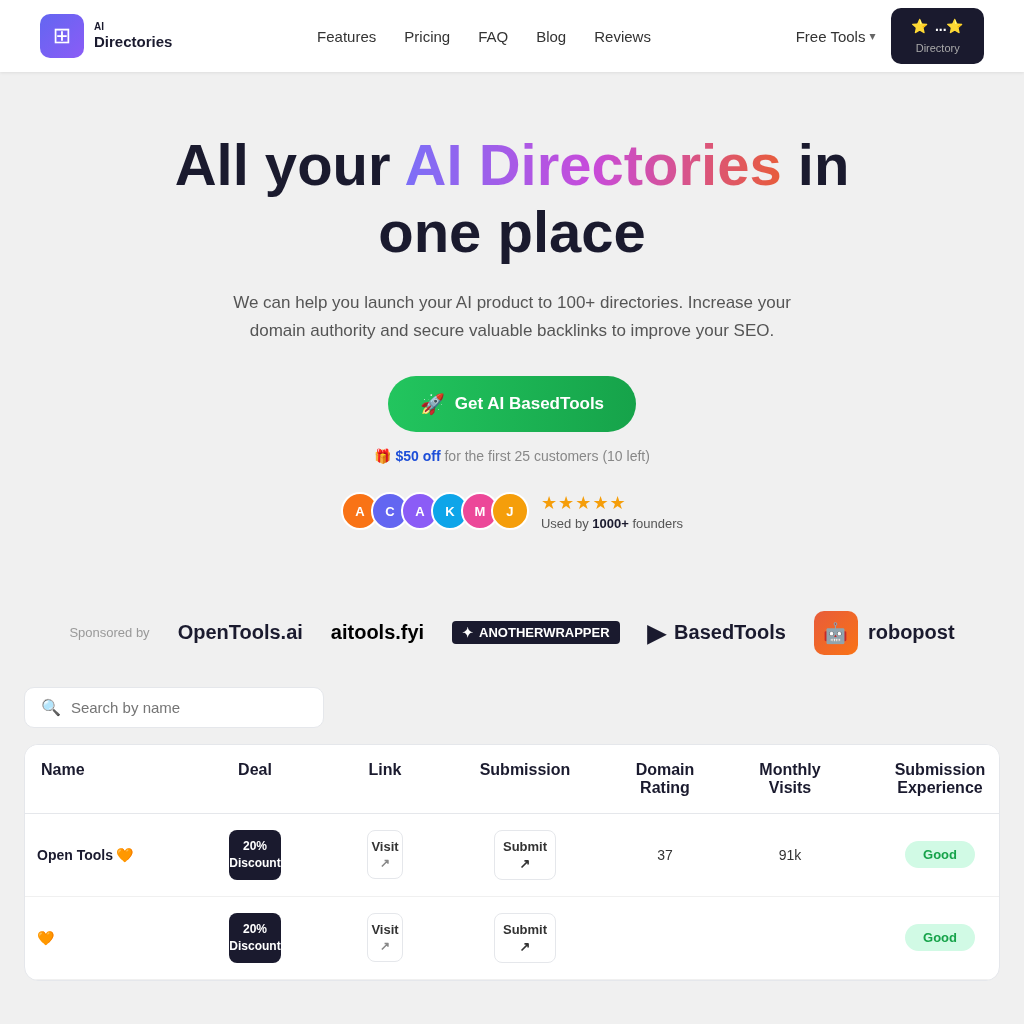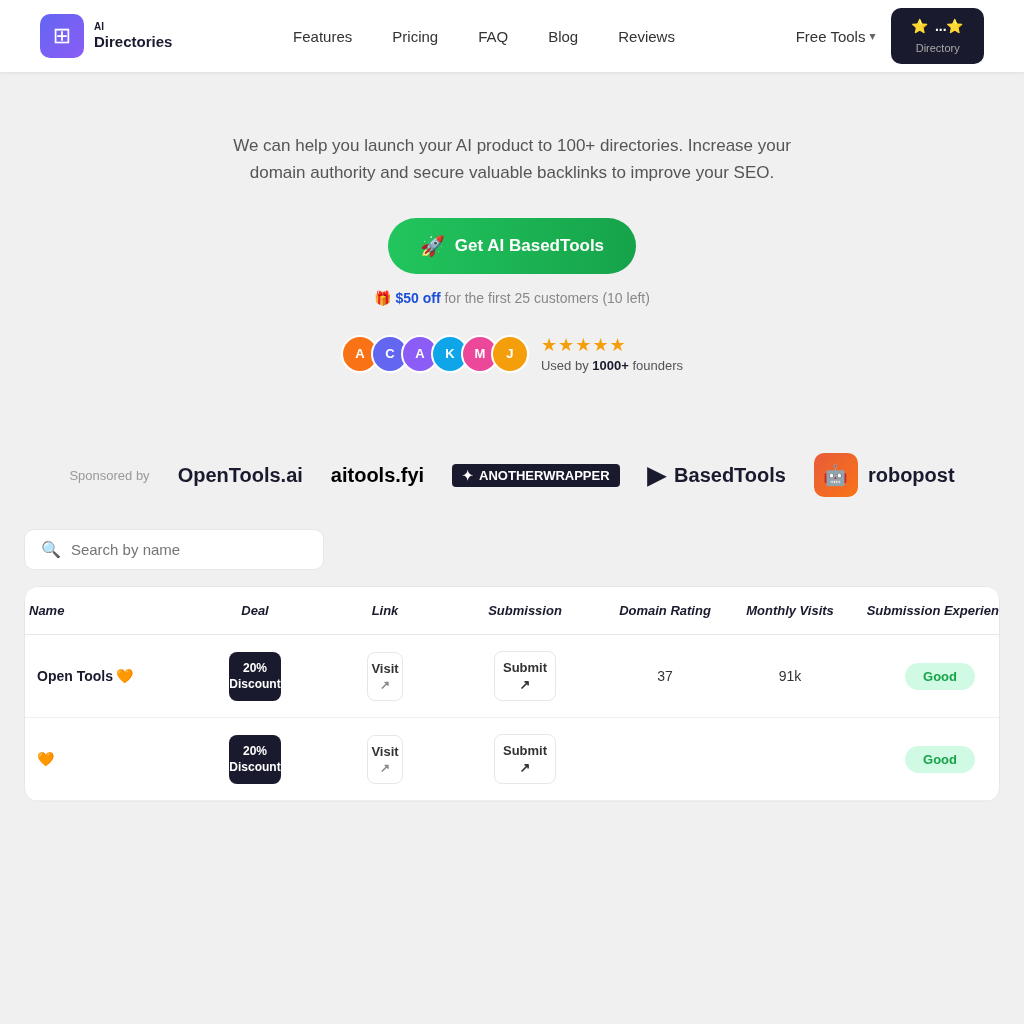--- a/index.html
+++ b/index.html
@@ -21,21 +21,21 @@
     .nav-logo-icon {
       width: 44px; height: 44px;
       background: linear-gradient(135deg, #6366f1, #8b5cf6);
       border-radius: 10px;
       display: flex; align-items: center; justify-content: center;
       color: white; font-size: 22px;
     }
     .nav-brand { display: flex; flex-direction: column; line-height: 1.2; }
     .nav-brand-top { font-weight: 700; font-size: 10px; color: #1a1a2e; }
     .nav-brand-bottom { font-weight: 700; font-size: 15px; color: #1a1a2e; }
-    .nav-links { display: flex; align-items: center; gap: 40px; }
+    .nav-links { display: flex; align-items: center; gap: 28px; }
     .nav-links a { text-decoration: none; color: #333; font-size: 15px; font-weight: 500; }
     .nav-right { display: flex; align-items: center; gap: 16px; }
     .nav-free-tools {
       display: flex; align-items: center; gap: 4px;
       font-size: 15px; font-weight: 500; color: #333; cursor: pointer;
     }
     .chevron { font-size: 12px; color: #666; }
     .nav-github-btn {
       background: #1a1a2e;
       color: white;
@@ -191,26 +191,25 @@
       width: 100%;
     }
     .table-header {
       display: grid;
       grid-template-columns: 160px 140px 120px 160px 120px 130px 170px 100px;
       background: white;
       border-bottom: 1.5px solid #e5e7eb;
       padding: 0;
     }
     .th {
-      padding: 16px 4px;
-      font-size: 13px;
+      padding: 16px 16px;
+      font-size: 16px;
       font-weight: 700;
       color: #1a1a2e;
       text-align: center;
-      font-style: italic;
     }
     .th:first-child { text-align: left; }
     .table-row {
       display: grid;
       grid-template-columns: 160px 140px 120px 160px 120px 130px 170px 100px;
       border-bottom: 1.5px solid #f0f0f0;
       align-items: center;
       padding: 0;
     }
     .td {
@@ -299,20 +298,23 @@
       <div class="gh-top">
         <span>⭐</span>
         <span>...⭐</span>
       </div>
       <span class="gh-sub">Directory</span>
     </button>
   </div>
 </nav>
 
 <section class="hero">
+  <h1>
+    <span>All your </span><span class="gradient-text">AI Directories</span><span> in one place</span>
+  </h1>
   <p class="hero-sub">We can help you launch your AI product to 100+ directories. Increase your domain authority and secure valuable backlinks to improve your SEO.</p>
   <button class="hero-cta">
     <span class="rocket">🚀</span>
     <span>Get AI BasedTools</span>
   </button>
   <div class="hero-promo">
     <span class="promo-gift">🎁</span>
     <span class="promo-amount">$50 off</span>
     <span> for the first 25 customers (10 left)</span>
   </div>

